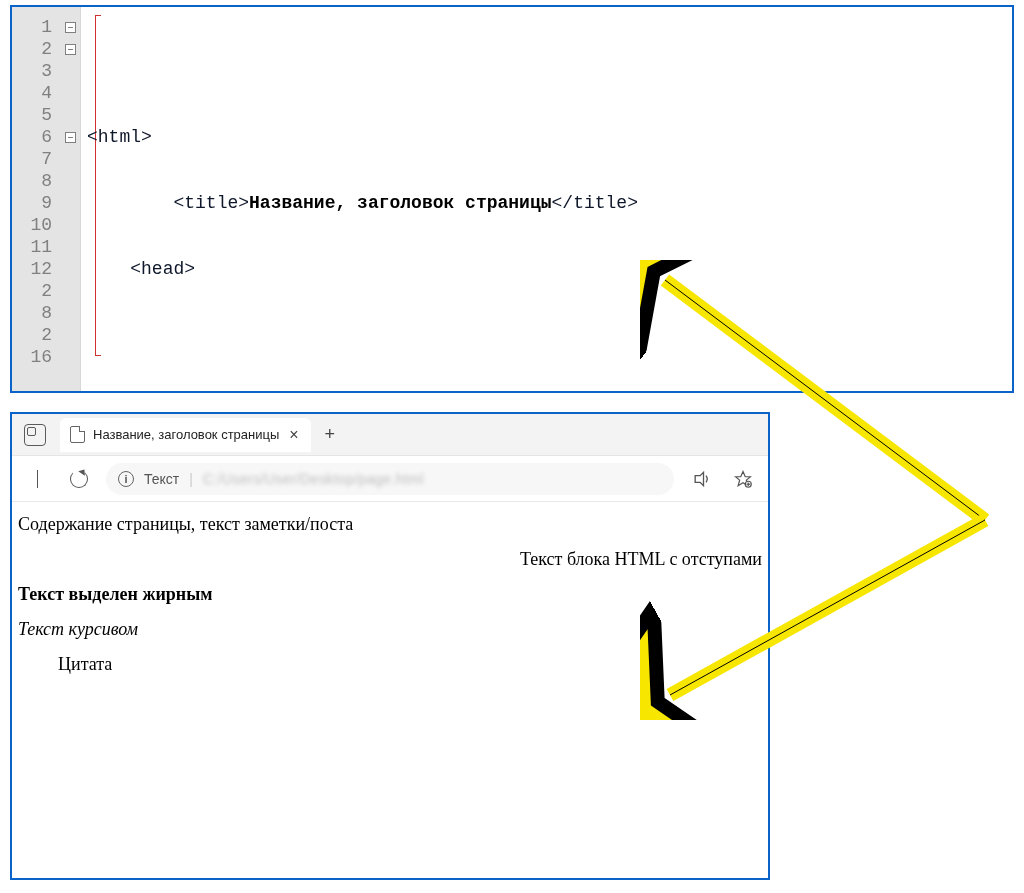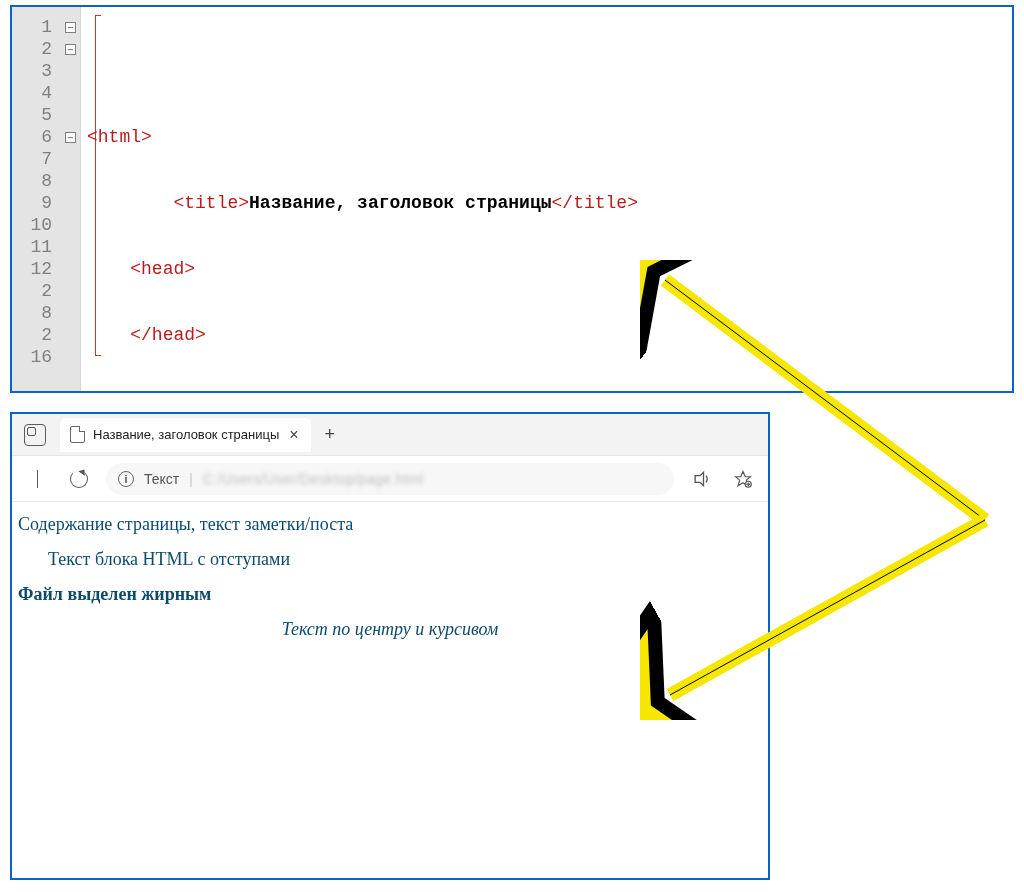--- a/index.html
+++ b/index.html
@@ -86,21 +86,21 @@
     z-index: 0;
   }
   .brace-top, .brace-bot {
     position: absolute;
     left: 14px;
     width: 6px; height: 0;
     border-top: 1px solid #d03030;
   }
   .brace-top { top: 8px; }
   .brace-bot { top: 348px; }
-  .tag { color: #b91c1c; }
+  .tag { color: #0f172a; }
   .txt { color: #000; font-weight: bold; }
 
   
   .browser-panel {
     position: absolute;
     left: 10px; top: 412px;
     width: 760px; height: 468px;
     border: 2px solid #0a63c9;
     background: #fff;
   }
@@ -226,24 +226,24 @@
   .rd-icon { font-size: 15px; color: #555; }
   .fav-icon {
     width: 18px; height: 18px; position: relative;
   }
   .fav-icon svg { width: 18px; height: 18px; }
 
   .viewport {
     padding: 12px 6px 6px 6px;
     font-family: "Times New Roman", Times, serif;
     font-size: 18px;
-    color: #0c4a6e;
+    color: #000000;
   }
   .viewport p { margin: 0 0 14px 0; }
-  .v-indent { margin-left: 30px !important; }
+  .v-indent { margin-left: 30px !important; text-align: right; }
   .v-center { text-align: center; }
   .v-bold { font-weight: bold; }
   .v-italic { font-style: italic; }
   .v-quote { margin-left: 40px !important; }
 
   
   .arrow-svg { position: absolute; pointer-events: none; }
 </style>
 </head>
 <body>
@@ -322,21 +322,20 @@
           <span class="fold"></span>
         </div>
     </div>
     <div class="code-area">
       <div class="brace-line"></div>
       <div class="brace-top"></div>
       <div class="brace-bot"></div>
       <div class="code-line"><span class="tag">&lt;<span>html</span>&gt;</span></div>
       <div class="code-line">        <span class="tag">&lt;<span>title</span>&gt;</span><span class="txt">Название, заголовок страницы</span><span class="tag">&lt;/<span>title</span>&gt;</span></div>
       <div class="code-line">    <span class="tag">&lt;<span>head</span>&gt;</span></div>
-      <div class="code-line">    <span class="tag">&lt;/<span>head</span>&gt;</span></div>
       <div class="code-line"></div>
       
       
       
       
       
       
       
       
       
@@ -382,22 +381,23 @@
             <circle cx="19" cy="19" r="4" fill="#fff"></circle>
             <line x1="19" y1="16.5" x2="19" y2="21.5"></line>
             <line x1="16.5" y1="19" x2="21.5" y2="19"></line>
           </svg>
       </span>
     </span>
   </div>
   <div class="viewport">
     <p>Содержание страницы, текст заметки/поста</p>
     <p class="v-indent">Текст блока HTML с отступами</p>
-    <p class="v-bold">Файл выделен жирным</p>
-    <p class="v-center v-italic">Текст по центру и курсивом</p>
+    <p class="v-bold">Текст выделен жирным</p>
+    <p class="v-italic">Текст курсивом</p>
+    <p class="v-quote">Цитата</p>
   </div>
 </div>
 
 <svg class="arrow-svg" style="left:640px; top:260px; width:370px; height:280px;">
   <defs>
     <marker id="ah1" markerWidth="14" markerHeight="14" refX="2" refY="6" orient="auto">
       <polygon points="0,0 12,6 0,12 3,6" fill="#f7e600" stroke="#000" stroke-width="1"></polygon>
     </marker>
   </defs>
   <line x1="345" y1="260" x2="25" y2="20" stroke="#f7e600" stroke-width="14" marker-end="url(#ah1)"></line>

